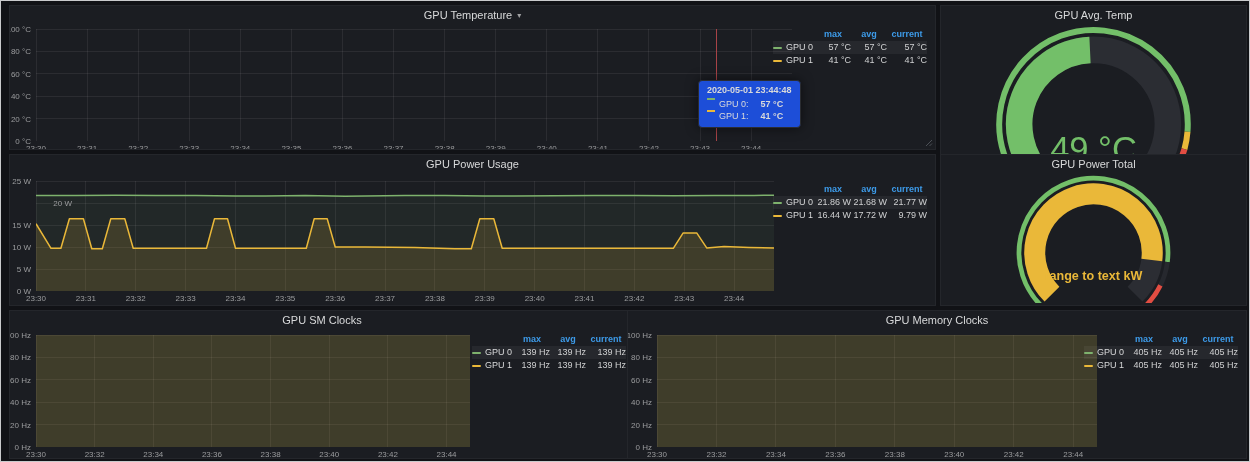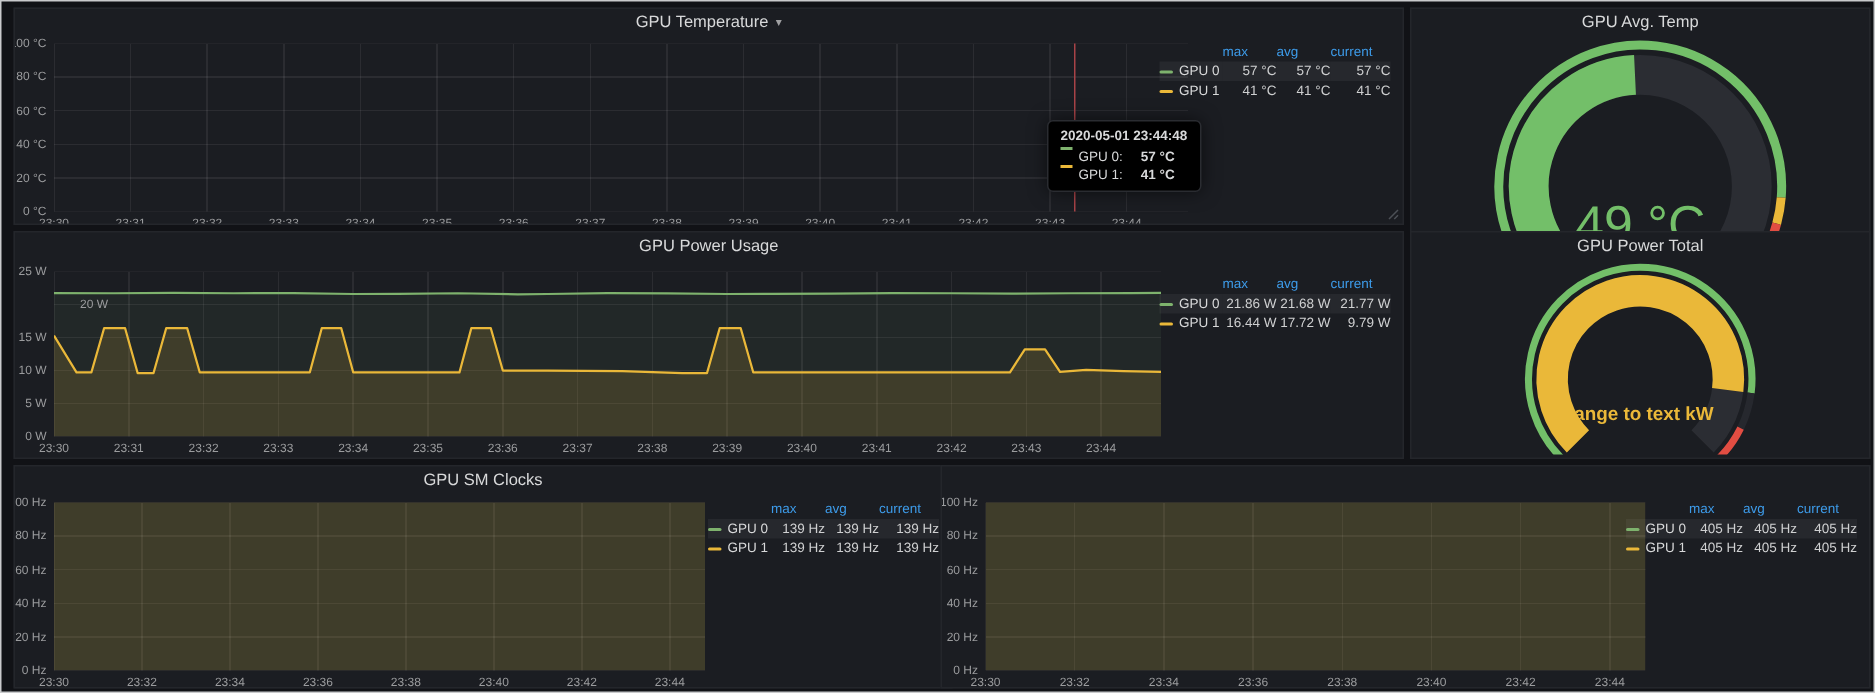--- a/index.html
+++ b/index.html
@@ -11,27 +11,27 @@
   .caret{color:#9fa0a2;font-size:8px;margin-left:5px;vertical-align:1px;}
   .panel-body{position:absolute;left:0;right:0;top:20px;bottom:0;}
   .plot{position:absolute;}
   .plot svg{position:absolute;left:0;top:0;}
   .crosshair{position:absolute;top:0;bottom:0;width:1px;background:#a84347;z-index:2;}
   .ylab,.xlab{position:absolute;font-size:8px;color:#9b9c9e;white-space:nowrap;line-height:9px;}
   .ylab{transform:translate(-100%,-50%);}
   .xlab{transform:translateX(-50%);}
   .legend{position:absolute;right:8px;display:grid;grid-template-columns:42px 36px 36px 40px;
           font-size:9px;line-height:13px;color:#d8d9da;z-index:3;}
-  .legend .h{color:#3d9be9;font-weight:400;text-align:left;}
+  .legend .h{color:#3d9be9;font-weight:700;text-align:center;}
   .legend .n{display:flex;align-items:center;gap:4px;cursor:pointer;}
   .legend .nm{color:#d8d9da;}
   .legend .mark{flex:none;width:9px;height:2px;border-radius:1px;}
   .legend .v{text-align:right;color:#cfd0d1;}
   .legend .hl{background:rgba(255,255,255,0.05);}
-  .graph-tooltip{position:absolute;background:#000000;border:1px solid #2a2c31;border-radius:4px;
+  .graph-tooltip{position:absolute;background:#1d4ed8;border:1px solid #2a2c31;border-radius:4px;
                  padding:4px 8px 5px 8px;font-size:9px;color:#d8d9da;white-space:nowrap;
                  box-shadow:0 0 12px rgba(0,0,0,0.55);z-index:5;}
   .tt-time{font-weight:700;margin-bottom:3px;}
   .tt-row{display:flex;gap:4px;line-height:12px;}
   .tt-mark{flex:none;width:8px;height:2px;}
   .tt-val{font-weight:700;margin-left:8px;}
   .gauge-wrap{position:absolute;left:0;right:0;top:0;bottom:2px;display:flex;
               align-items:center;justify-content:center;}
   .gauge-wrap svg{font-family:"Liberation Sans",sans-serif;}
   .resize-handle{position:absolute;right:2px;bottom:2px;opacity:0.7;cursor:se-resize;z-index:4;}
@@ -304,20 +304,23 @@
         <div class="xlab" style="left: 143.297px; top: 119px;">23:34</div>
         <div class="xlab" style="left: 201.946px; top: 119px;">23:36</div>
         <div class="xlab" style="left: 260.595px; top: 119px;">23:38</div>
         <div class="xlab" style="left: 319.243px; top: 119px;">23:40</div>
         <div class="xlab" style="left: 377.892px; top: 119px;">23:42</div>
         <div class="xlab" style="left: 436.541px; top: 119px;">23:44</div>
       </div>
   </div>
 
   <div class="panel" style="left:626px;top:309px;width:620px;height:149px">
+    <div class="panel-title">
+      <span>GPU Memory Clocks</span>
+    </div>
     <div class="panel-body">
       <div class="plot" style="left:29px;top:4px;width:440px;height:112px">
           <svg viewBox="0 0 440 112" width="440" height="112">
             <line x1="0" y1="112" x2="440" y2="112" stroke="rgba(255,255,255,0.07)" shape-rendering="crispEdges"></line>
             <line x1="0" y1="89.6" x2="440" y2="89.6" stroke="rgba(255,255,255,0.07)" shape-rendering="crispEdges"></line>
             <line x1="0" y1="67.19999999999999" x2="440" y2="67.19999999999999" stroke="rgba(255,255,255,0.07)" shape-rendering="crispEdges"></line>
             <line x1="0" y1="44.8" x2="440" y2="44.8" stroke="rgba(255,255,255,0.07)" shape-rendering="crispEdges"></line>
             <line x1="0" y1="22.39999999999999" x2="440" y2="22.39999999999999" stroke="rgba(255,255,255,0.07)" shape-rendering="crispEdges"></line>
             <line x1="0" y1="0" x2="440" y2="0" stroke="rgba(255,255,255,0.07)" shape-rendering="crispEdges"></line>
             <line x1="0" y1="0" x2="0" y2="112" stroke="rgba(255,255,255,0.07)" shape-rendering="crispEdges"></line>

